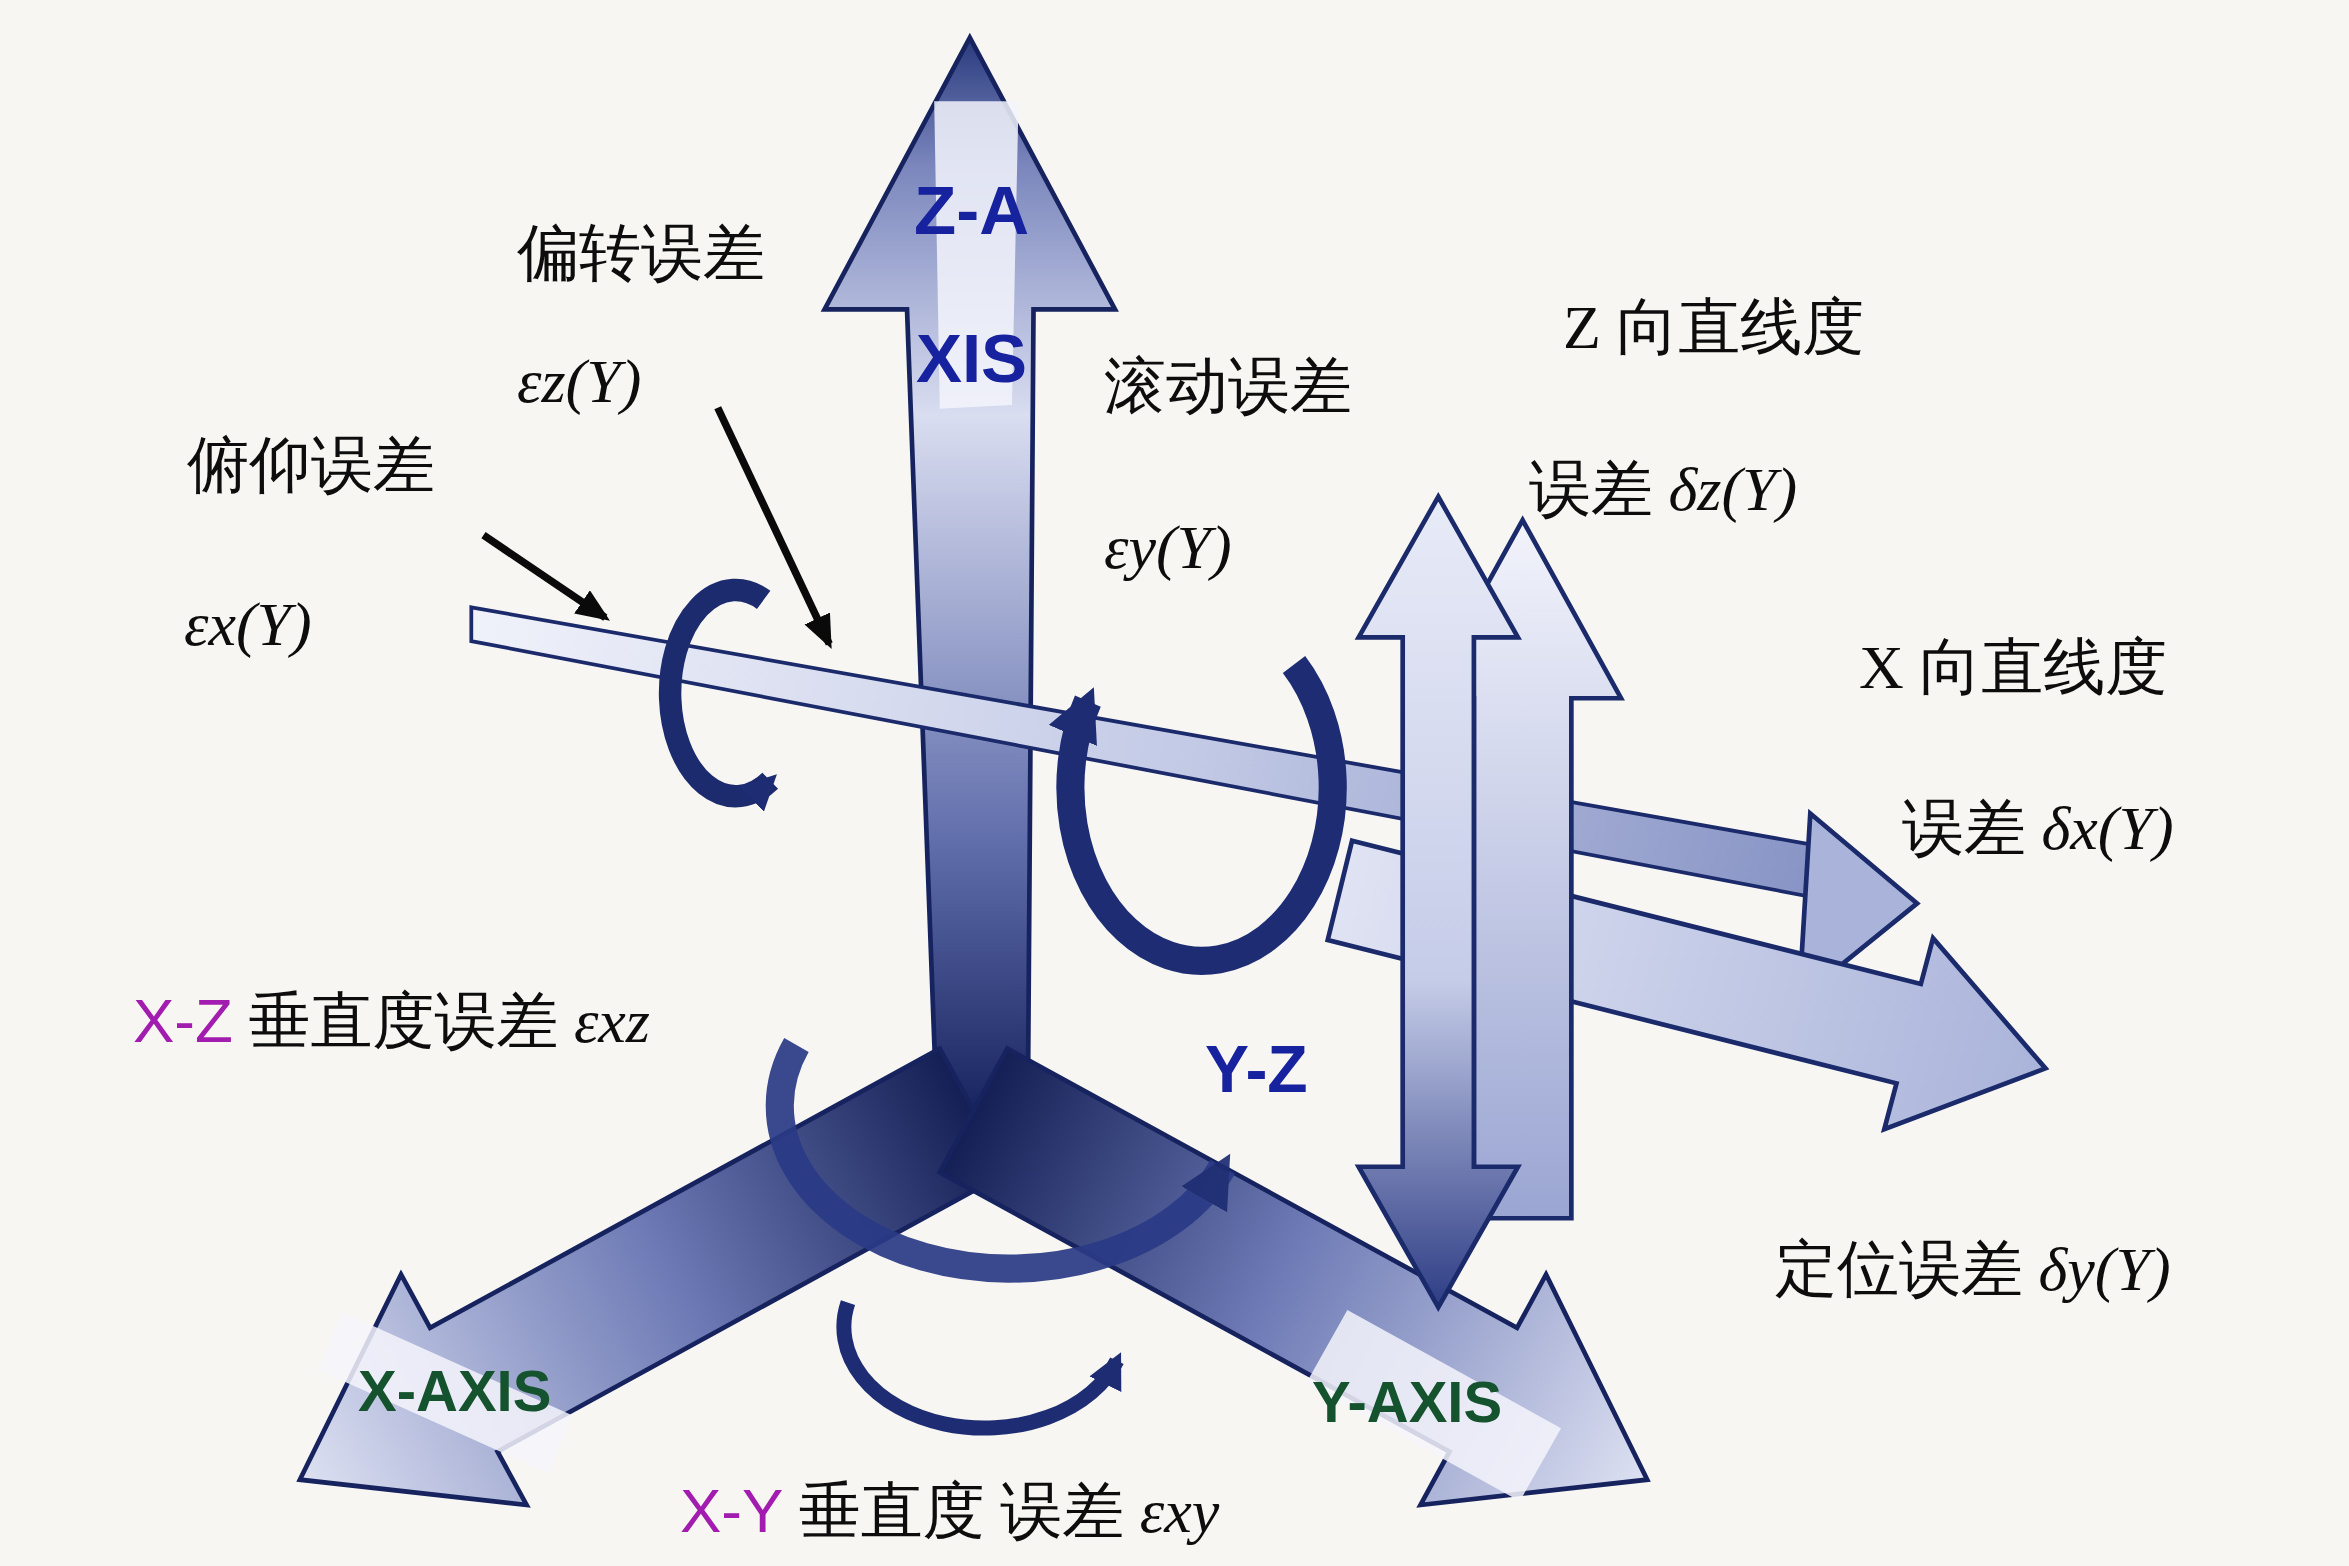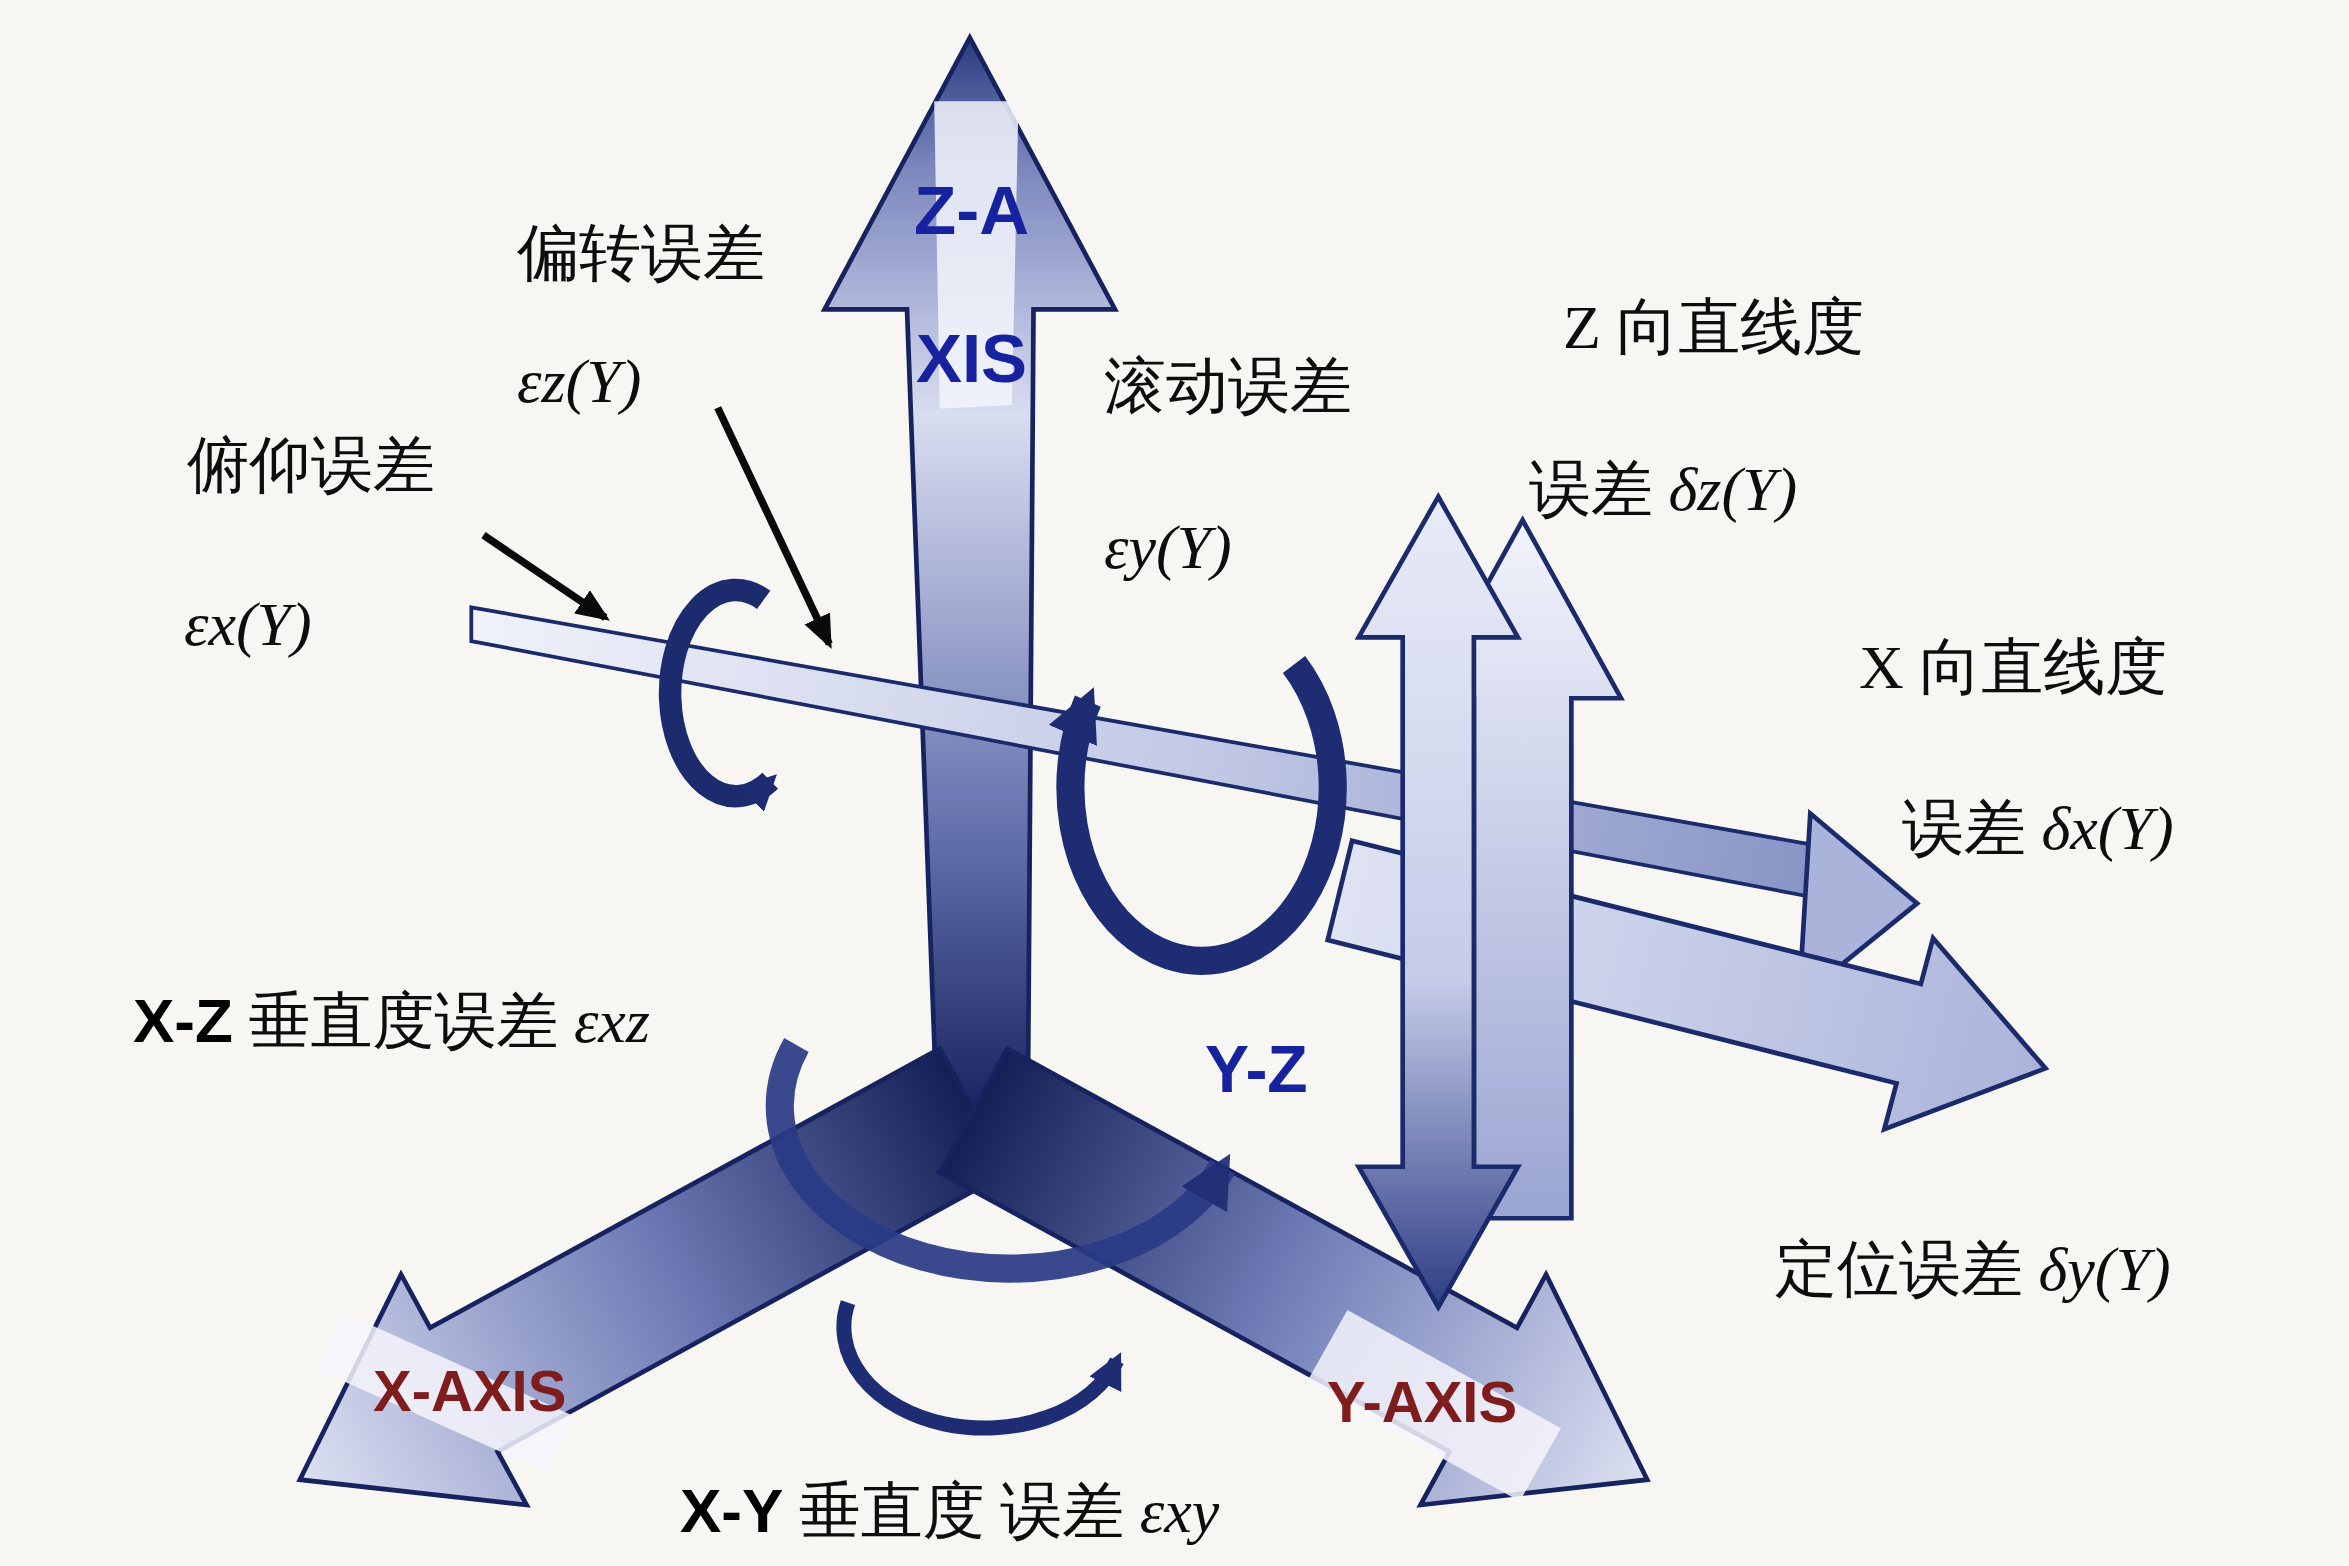--- a/index.html
+++ b/index.html
@@ -2,23 +2,23 @@
 <html style="font-size:15px"><head>
 <meta charset="utf-8">
 <style>
   html,body{margin:0;padding:0;background:#f7f6f2;}
   #stage{position:relative;width:2350px;height:1567px;background:#f7f6f2;overflow:hidden;
          font-family:"Liberation Serif",serif;}
   #diagram-svg{position:absolute;left:0;top:0;width:100%;height:100%;}
   .lbl{position:absolute;white-space:nowrap;color:#0d0d0d;font-size:62px;line-height:1.05;
        font-family:"Liberation Serif",serif;}
   .sym{font-style:italic;}
-  .blue{color:#000000;font-family:"Liberation Sans",sans-serif;font-weight:bold;}
-  .axis-lbl{position:absolute;white-space:nowrap;color:#7f1d1d;font-size:58px;font-weight:bold;
-            font-family:"Liberation Sans",sans-serif;margin-left:15px;}
+  .blue{color:#a21caf;font-family:"Liberation Sans",sans-serif;font-weight:normal;}
+  .axis-lbl{position:absolute;white-space:nowrap;color:#14532d;font-size:58px;font-weight:bold;
+            font-family:"Liberation Sans",sans-serif;}
   .zaxis-lbl{position:absolute;width:141px;text-align:center;color:#16229e;font-size:69px;
              font-weight:bold;font-family:"Liberation Sans",sans-serif;}
   .yz-lbl{position:absolute;color:#16229e;font-size:66px;font-weight:bold;
           font-family:"Liberation Sans",sans-serif;}
 </style>
 </head>
 <body>
 
 <div id="stage">
 

